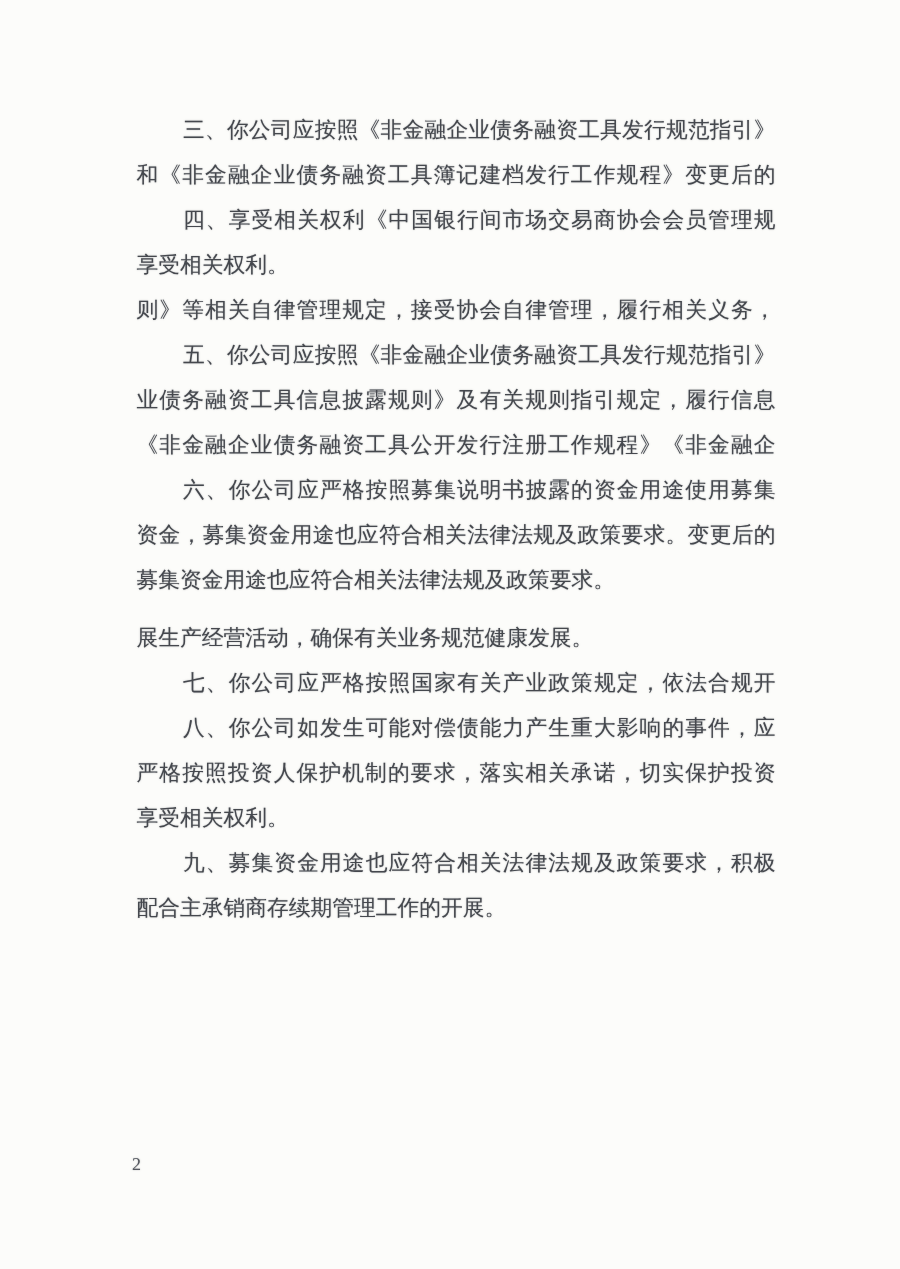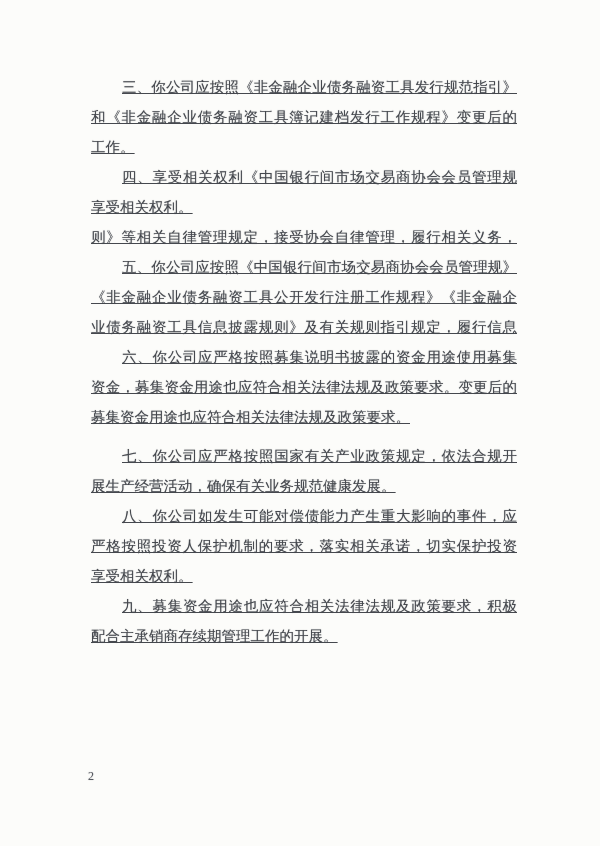--- a/index.html
+++ b/index.html
@@ -25,21 +25,20 @@
     left: 91px;
     right: 83px;
     top: 72px;
     color: #45484e;
     font-size: 14.5px;
     text-shadow: 0 0 1px rgba(74,77,84,0.5);
   }
   .para {
     margin: 0;
     padding: 0;
-    text-decoration: underline;
   }
   .line {
     height: 30px;
     line-height: 30px;
     white-space: nowrap;
     text-align: justify;
   }
   
   .line.fill {
     text-align-last: justify;
@@ -69,44 +68,43 @@
 </style>
 </head>
 <body>
 
 <div class="page">
   <div class="text-block">
 
     <div class="para">
       <div class="line first fill">三、你公司应按照《非金融企业债务融资工具发行规范指引》</div>
       <div class="line fill">和《非金融企业债务融资工具簿记建档发行工作规程》变更后的</div>
-      <div class="line end">工作。</div>
     </div>
 
     <div class="para">
       <div class="line first fill">四、享受相关权利《中国银行间市场交易商协会会员管理规</div>
       <div class="line end">享受相关权利。</div>
       <div class="line fill">则》等相关自律管理规定，接受协会自律管理，履行相关义务，</div>
     </div>
 
     <div class="para">
-      <div class="line first fill">五、你公司应按照《中国银行间市场交易商协会会员管理规》</div>
+      <div class="line first fill">五、你公司应按照《非金融企业债务融资工具发行规范指引》</div>
+      <div class="line fill">业债务融资工具信息披露规则》及有关规则指引规定，履行信息</div>
       <div class="line fill">《非金融企业债务融资工具公开发行注册工作规程》《非金融企</div>
-      <div class="line fill">业债务融资工具信息披露规则》及有关规则指引规定，履行信息</div>
     </div>
 
     <div class="para">
       <div class="line first fill">六、你公司应严格按照募集说明书披露的资金用途使用募集</div>
       <div class="line fill">资金，募集资金用途也应符合相关法律法规及政策要求。变更后的</div>
       <div class="line end">募集资金用途也应符合相关法律法规及政策要求。</div>
     </div>
 
     <div class="para drift">
+      <div class="line end">展生产经营活动，确保有关业务规范健康发展。</div>
       <div class="line first fill">七、你公司应严格按照国家有关产业政策规定，依法合规开</div>
-      <div class="line end">展生产经营活动，确保有关业务规范健康发展。</div>
     </div>
 
     <div class="para">
       <div class="line first fill">八、你公司如发生可能对偿债能力产生重大影响的事件，应</div>
       <div class="line fill">严格按照投资人保护机制的要求，落实相关承诺，切实保护投资</div>
       <div class="line end">享受相关权利。</div>
     </div>
 
     <div class="para">
       <div class="line first fill">九、募集资金用途也应符合相关法律法规及政策要求，积极</div>

